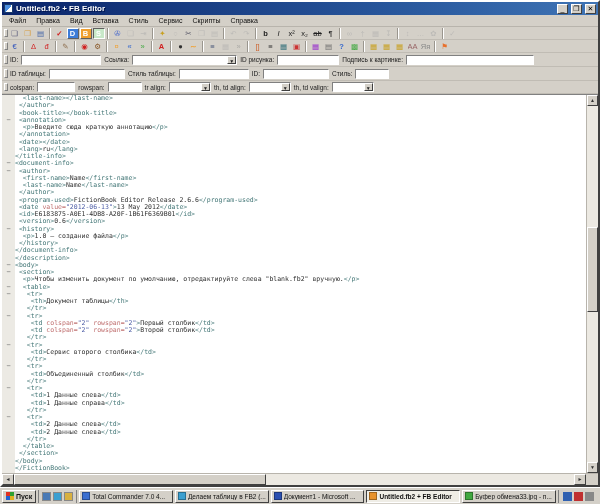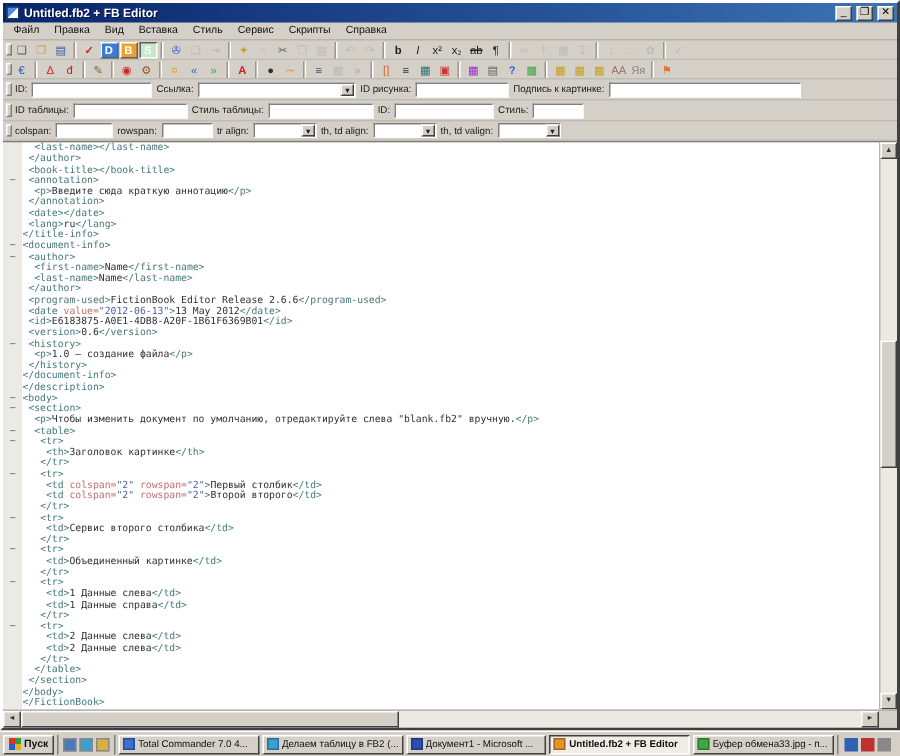--- a/index.html
+++ b/index.html
@@ -276,31 +276,31 @@
           <div class="line"><span class="gut">−</span><span class="ltxt"> <span class="tg">&lt;history&gt;</span></span></div>
           <div class="line"><span class="gut"></span><span class="ltxt">  <span class="tg">&lt;p&gt;</span><span class="tx">1.0 — создание файла</span><span class="tg">&lt;/p&gt;</span></span></div>
           <div class="line"><span class="gut"></span><span class="ltxt"> <span class="tg">&lt;/history&gt;</span></span></div>
           <div class="line"><span class="gut"></span><span class="ltxt"><span class="tg">&lt;/document-info&gt;</span></span></div>
           <div class="line"><span class="gut"></span><span class="ltxt"><span class="tg">&lt;/description&gt;</span></span></div>
           <div class="line"><span class="gut">−</span><span class="ltxt"><span class="tg">&lt;body&gt;</span></span></div>
           <div class="line"><span class="gut">−</span><span class="ltxt"> <span class="tg">&lt;section&gt;</span></span></div>
           <div class="line"><span class="gut"></span><span class="ltxt">  <span class="tg">&lt;p&gt;</span><span class="tx">Чтобы изменить документ по умолчанию, отредактируйте слева "blank.fb2" вручную.</span><span class="tg">&lt;/p&gt;</span></span></div>
           <div class="line"><span class="gut">−</span><span class="ltxt">  <span class="tg">&lt;table&gt;</span></span></div>
           <div class="line"><span class="gut">−</span><span class="ltxt">   <span class="tg">&lt;tr&gt;</span></span></div>
-          <div class="line"><span class="gut"></span><span class="ltxt">    <span class="tg">&lt;th&gt;</span><span class="tx">Заголовок картинке</span><span class="tg">&lt;/th&gt;</span></span></div>
+          <div class="line"><span class="gut"></span><span class="ltxt">    <span class="tg">&lt;th&gt;</span><span class="tx">Документ таблицы</span><span class="tg">&lt;/th&gt;</span></span></div>
           <div class="line"><span class="gut"></span><span class="ltxt">   <span class="tg">&lt;/tr&gt;</span></span></div>
           <div class="line"><span class="gut">−</span><span class="ltxt">   <span class="tg">&lt;tr&gt;</span></span></div>
           <div class="line"><span class="gut"></span><span class="ltxt">    <span class="tg">&lt;td </span><span class="at">colspan=</span><span class="vl">"2"</span><span class="at"> rowspan=</span><span class="vl">"2"</span><span class="tg">&gt;</span><span class="tx">Первый столбик</span><span class="tg">&lt;/td&gt;</span></span></div>
-          <div class="line"><span class="gut"></span><span class="ltxt">    <span class="tg">&lt;td </span><span class="at">colspan=</span><span class="vl">"2"</span><span class="at"> rowspan=</span><span class="vl">"2"</span><span class="tg">&gt;</span><span class="tx">Второй второго</span><span class="tg">&lt;/td&gt;</span></span></div>
+          <div class="line"><span class="gut"></span><span class="ltxt">    <span class="tg">&lt;td </span><span class="at">colspan=</span><span class="vl">"2"</span><span class="at"> rowspan=</span><span class="vl">"2"</span><span class="tg">&gt;</span><span class="tx">Второй столбик</span><span class="tg">&lt;/td&gt;</span></span></div>
           <div class="line"><span class="gut"></span><span class="ltxt">   <span class="tg">&lt;/tr&gt;</span></span></div>
           <div class="line"><span class="gut">−</span><span class="ltxt">   <span class="tg">&lt;tr&gt;</span></span></div>
           <div class="line"><span class="gut"></span><span class="ltxt">    <span class="tg">&lt;td&gt;</span><span class="tx">Сервис второго столбика</span><span class="tg">&lt;/td&gt;</span></span></div>
           <div class="line"><span class="gut"></span><span class="ltxt">   <span class="tg">&lt;/tr&gt;</span></span></div>
           <div class="line"><span class="gut">−</span><span class="ltxt">   <span class="tg">&lt;tr&gt;</span></span></div>
-          <div class="line"><span class="gut"></span><span class="ltxt">    <span class="tg">&lt;td&gt;</span><span class="tx">Объединенный картинке</span><span class="tg">&lt;/td&gt;</span></span></div>
+          <div class="line"><span class="gut"></span><span class="ltxt">    <span class="tg">&lt;td&gt;</span><span class="tx">Объединенный столбик</span><span class="tg">&lt;/td&gt;</span></span></div>
           <div class="line"><span class="gut"></span><span class="ltxt">   <span class="tg">&lt;/tr&gt;</span></span></div>
           <div class="line"><span class="gut">−</span><span class="ltxt">   <span class="tg">&lt;tr&gt;</span></span></div>
           <div class="line"><span class="gut"></span><span class="ltxt">    <span class="tg">&lt;td&gt;</span><span class="tx">1 Данные слева</span><span class="tg">&lt;/td&gt;</span></span></div>
           <div class="line"><span class="gut"></span><span class="ltxt">    <span class="tg">&lt;td&gt;</span><span class="tx">1 Данные справа</span><span class="tg">&lt;/td&gt;</span></span></div>
           <div class="line"><span class="gut"></span><span class="ltxt">   <span class="tg">&lt;/tr&gt;</span></span></div>
           <div class="line"><span class="gut">−</span><span class="ltxt">   <span class="tg">&lt;tr&gt;</span></span></div>
           <div class="line"><span class="gut"></span><span class="ltxt">    <span class="tg">&lt;td&gt;</span><span class="tx">2 Данные слева</span><span class="tg">&lt;/td&gt;</span></span></div>
           <div class="line"><span class="gut"></span><span class="ltxt">    <span class="tg">&lt;td&gt;</span><span class="tx">2 Данные слева</span><span class="tg">&lt;/td&gt;</span></span></div>
           <div class="line"><span class="gut"></span><span class="ltxt">   <span class="tg">&lt;/tr&gt;</span></span></div>
           <div class="line"><span class="gut"></span><span class="ltxt">  <span class="tg">&lt;/table&gt;</span></span></div>

